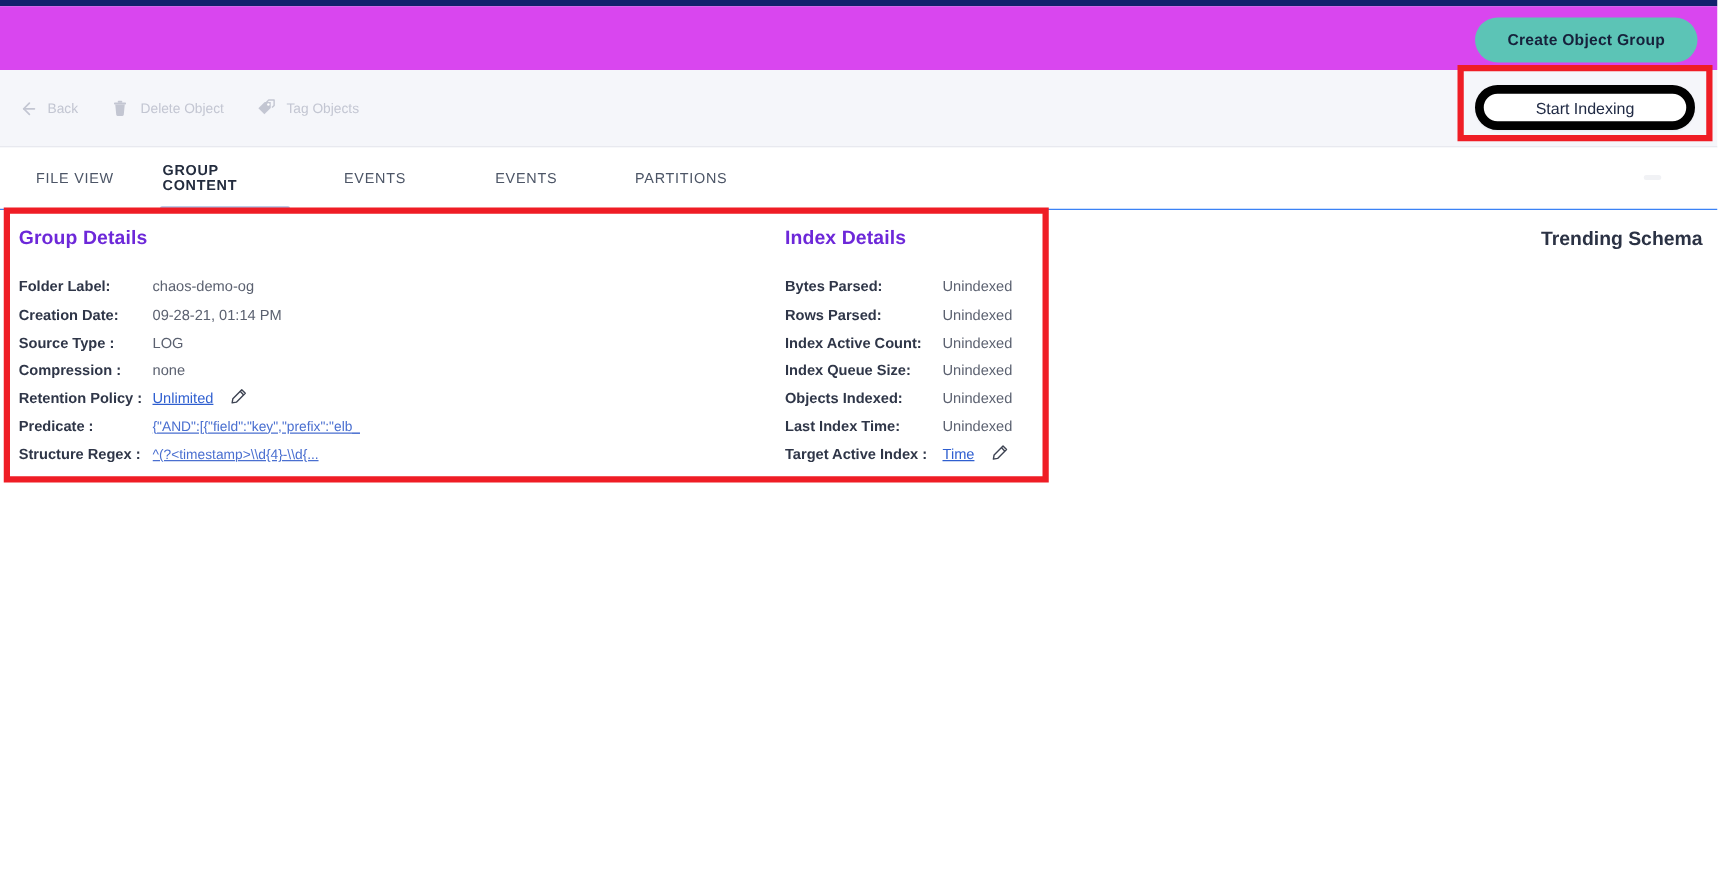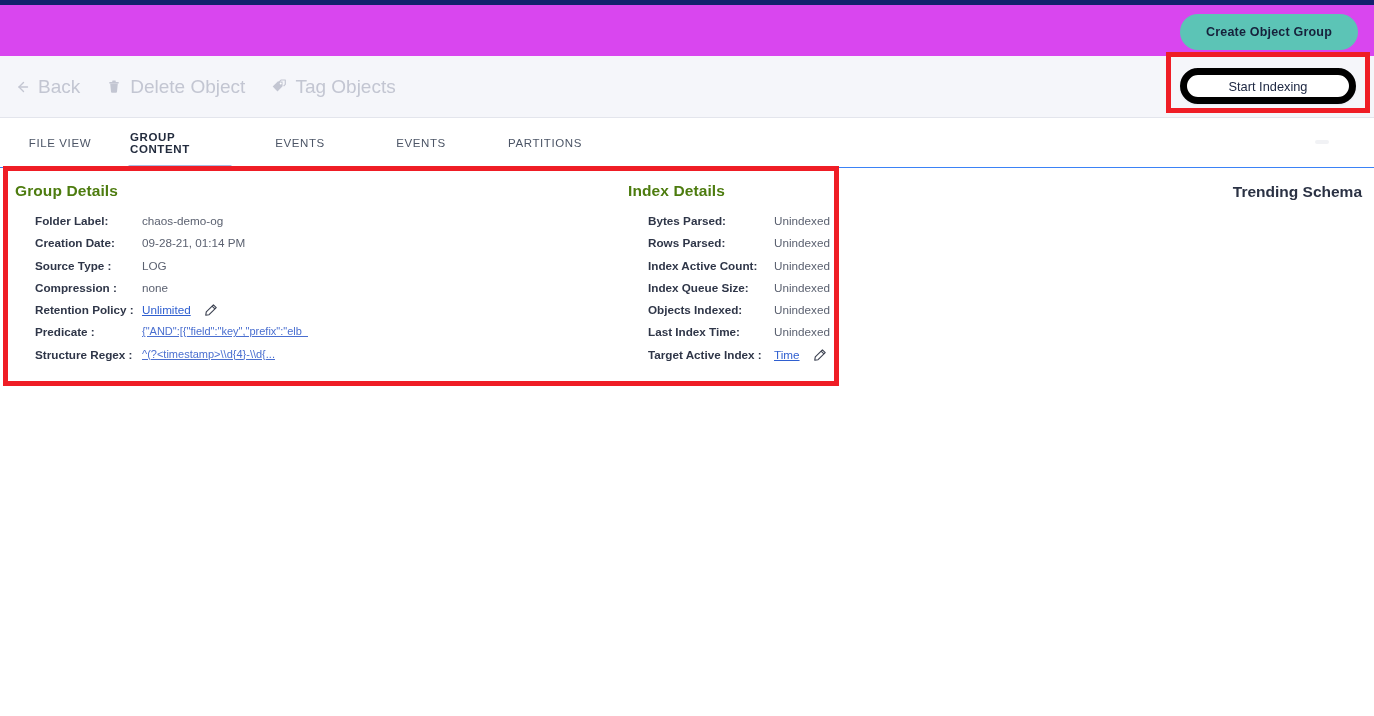--- a/index.html
+++ b/index.html
@@ -70,21 +70,21 @@
     height: 62px;
     display: flex;
     align-items: center;
     gap: 26px;
   }
   .tb-item {
     display: flex;
     align-items: center;
     gap: 8px;
     color: #c3c6d2;
-    font-size: 19px;
+    font-size: 11px;
     cursor: default;
     user-select: none;
   }
   .tb-item .ic {
     display: inline-flex;
     align-items: center;
     justify-content: center;
     width: 16px;
     height: 16px;
   }
@@ -153,41 +153,40 @@
   .details {
     position: absolute;
     top: 168px; left: 0;
     width: 1374px;
     height: 218px;
     background: #ffffff;
   }
   .section-title {
     font-size: 15.5px;
     font-weight: bold;
-    color: #4d7c0f;
+    color: #6d28d9;
     letter-spacing: 0.1px;
   }
   .group-panel {
     position: absolute;
     left: 15px;
     top: 14px;
     width: 560px;
   }
   .index-panel {
     position: absolute;
     left: 628px;
     top: 14px;
     width: 300px;
   }
   .kv-list { margin-top: 14px; }
   .kv-row {
     display: flex;
-    align-items: flex-start;
+    align-items: flex-end;
     height: 22.3px;
-    margin-left: 20px;
   }
   .kv-key {
     font-size: 11.7px;
     font-weight: bold;
     color: #2f3648;
     white-space: nowrap;
   }
   .group-panel .kv-key { width: 107px; }
   .index-panel .kv-key { width: 126px; }
   .kv-val {

